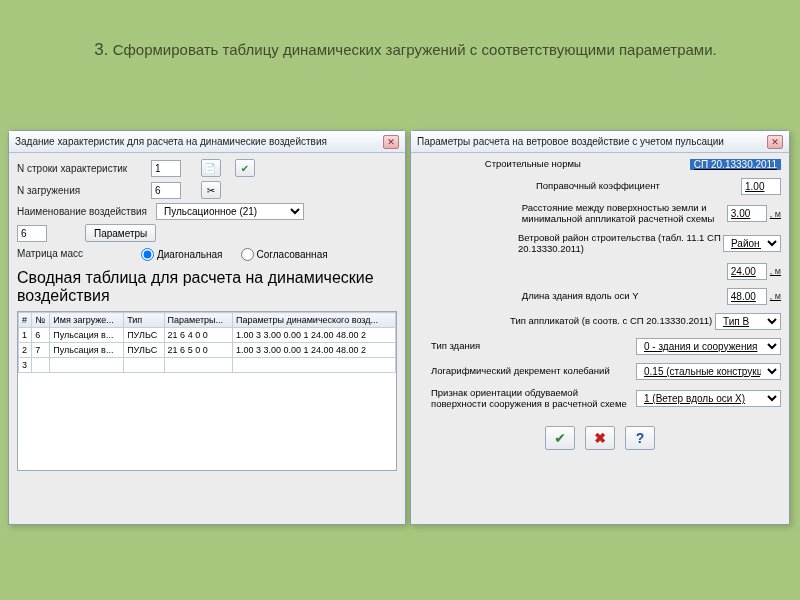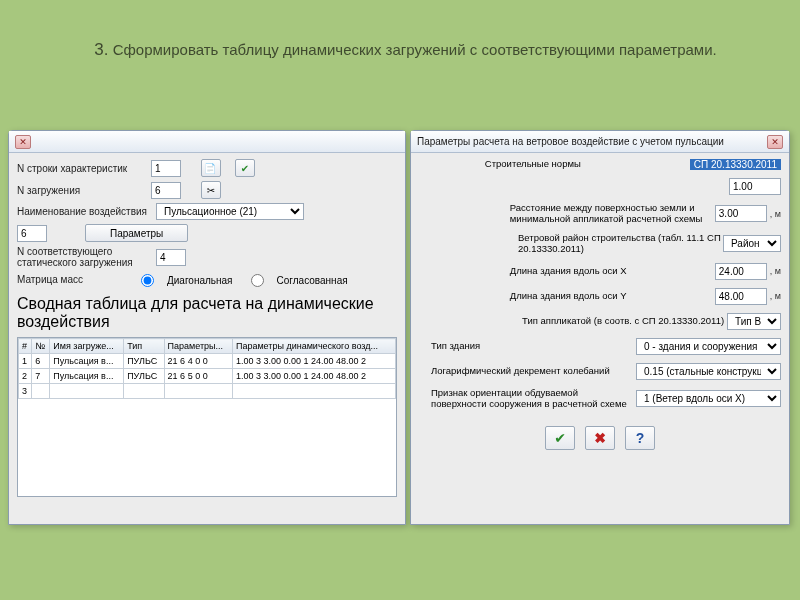--- a/index.html
+++ b/index.html
@@ -68,42 +68,42 @@
   .row { display: flex; align-items: center; gap: 4px; }
   .label { color: #222; font-size: 10px; }
   input.txt, select.sel {
     border: 1px solid #9aa8b8;
     background: #fff;
     font-size: 10px;
     height: 17px;
     padding: 0 3px;
   }
   .txt.small { width: 30px; }
-  .txt.med { width: 52px; }
+  .txt.med { width: 40px; }
   .combo { width: 148px; }
   .btn {
     border: 1px solid #9aa8b8;
     background: linear-gradient(#fdfdfd,#e6e9ee);
     font-size: 10px;
-    padding: 1px 24px;
+    padding: 1px 8px;
     height: 18px;
     border-radius: 2px;
   }
   .iconbtn {
     width: 20px; height: 18px;
     border: 1px solid #9aa8b8;
     background: linear-gradient(#fdfdfd,#e6e9ee);
     border-radius: 2px;
     display: inline-flex;
     align-items: center;
     justify-content: center;
     font-size: 10px;
   }
   .radio-row { display: flex; gap: 18px; margin-top: 2px; }
-  .radio { display: flex; align-items: center; gap: 13px; font-size: 10px; }
+  .radio { display: flex; align-items: center; gap: 3px; font-size: 10px; }
   .radio input { margin: 0; }
   .section-label { font-size: 16px; margin: 4px 0 2px 0; }
   table.grid {
     border-collapse: collapse;
     width: 100%;
     background: #fff;
     font-size: 9px;
   }
   table.grid th, table.grid td {
     border: 1px solid #c6cfd9;
@@ -116,21 +116,21 @@
     font-weight: normal;
   }
   .table-wrap {
     border: 1px solid #9aa8b8;
     height: 160px;
     overflow: hidden;
     background: #fff;
   }
   .form-row { display: flex; align-items: center; justify-content: flex-end; margin-bottom: 4px; }
   .form-row .lbl { font-size: 9.5px; width: 205px; line-height: 1.15; }
-  .form-row .val { display: flex; align-items: center; gap: 3px; }
+  .form-row .val { display: flex; align-items: center; gap: 3px; text-decoration: underline; }
   .unit { font-size: 9px; color: #333; }
   .hl { background: #2f6fbf; color: #fff; padding: 0 4px; }
   .btnrow { display: flex; justify-content: center; gap: 10px; margin-top: 8px; }
   .bigbtn {
     width: 30px; height: 24px;
     border: 1px solid #9aa8b8;
     background: linear-gradient(#fdfdfd,#e6e9ee);
     border-radius: 2px;
     display: flex;
     align-items: center;
@@ -146,20 +146,21 @@
 
 <div class="slide-title">
   <span class="num">3.</span>
   <span>Сформировать таблицу динамических загружений с соответствующими параметрами.</span>
 </div>
 
 <div class="panel-area">
 
   <div class="window left">
     <div class="titlebar">
+      <span>Задание характеристик для расчета на динамические воздействия</span>
       <div class="close-x">✕</div>
     </div>
     <div class="body">
       <div class="row">
         <span class="label" style="width:130px">N строки характеристик</span>
         <input class="txt small" value="1" style="">
         <span style="width:12px"></span>
         <span class="iconbtn">
             <span>📄</span>
           </span>
@@ -179,24 +180,20 @@
       <div class="row">
         <span class="label" style="width:135px">Наименование воздействия</span>
         <select class="sel combo">
           <option>Пульсационное (21)</option>
         </select>
       </div>
       <div class="row">
         <input class="txt small" value="6" style="">
         <span style="width:30px"></span>
         <button class="btn">Параметры</button>
-      </div>
-      <div class="row">
-        <span class="label" style="width:135px">N соответствующего статического загружения</span>
-        <input class="txt small" value="4" style="">
       </div>
       <div class="row">
         <span class="label" style="width:120px">Матрица масс</span>
         <div class="radio-row">
           <label class="radio">
               <input type="radio" checked="" style="">
               <span>Диагональная</span>
             </label>
           <label class="radio">
               <input type="radio" style="">
@@ -254,55 +251,55 @@
       <div class="close-x">✕</div>
     </div>
     <div class="body">
       <div class="form-row">
         <span class="lbl">Строительные нормы</span>
         <span class="val">
             <span class="hl">СП 20.13330.2011</span>
           </span>
       </div>
       <div class="form-row">
+        <span class="lbl">Поправочный коэффициент</span>
         <span class="val">
             <input class="txt med" value="1.00" style="">
           </span>
       </div>
       <div class="form-row">
         <span class="lbl">Расстояние между поверхностью земли и минимальной аппликатой расчетной схемы</span>
         <span class="val">
             <input class="txt med" value="3.00" style="">
             <span class="unit">, м</span>
           </span>
       </div>
       <div class="form-row">
         <span class="lbl">Ветровой район строительства (табл. 11.1  СП 20.13330.2011)</span>
         <span class="val">
             <select class="sel" style="width:58px"><option>Район 1</option></select>
           </span>
       </div>
       <div class="form-row">
-        <span class="lbl">Длина здания вдоль оси X</span>
         <span class="val">
             <input class="txt med" value="24.00" style="">
             <span class="unit">, м</span>
           </span>
       </div>
       <div class="form-row">
         <span class="lbl">Длина здания вдоль оси Y</span>
         <span class="val">
             <input class="txt med" value="48.00" style="">
             <span class="unit">, м</span>
           </span>
       </div>
       <div class="form-row">
         <span class="lbl">Тип аппликатой (в соотв. с  СП 20.13330.2011)</span>
         <span class="val">
-            <select class="sel" style="width:54px"><option>Тип B</option></select>
+            <select class="sel" style="width:66px"><option>Тип B</option></select>
           </span>
       </div>
       <div class="form-row">
         <span class="lbl">Тип здания</span>
         <span class="val">
             <select class="sel" style="width:145px"><option>0 - здания и сооружения</option></select>
           </span>
       </div>
       <div class="form-row">
         <span class="lbl">Логарифмический декремент колебаний</span>

